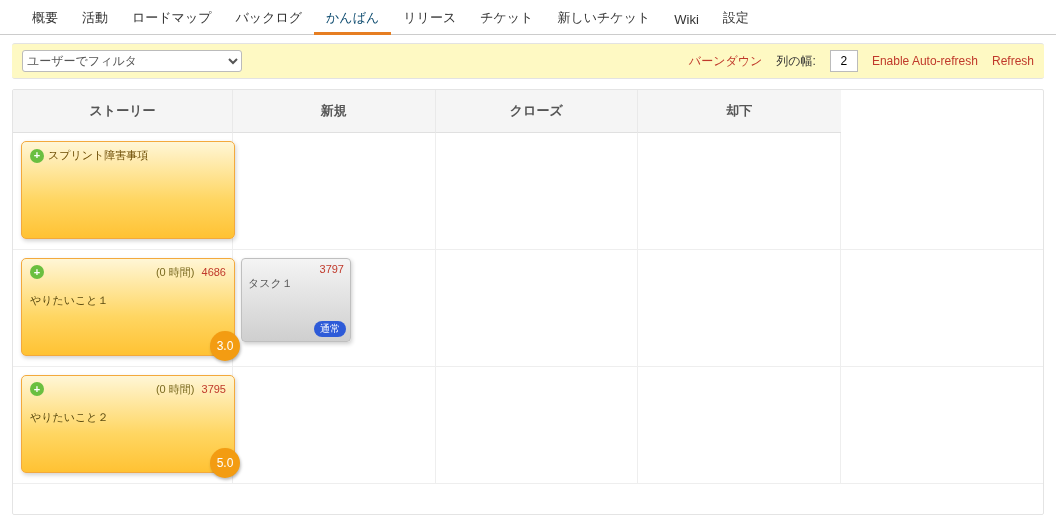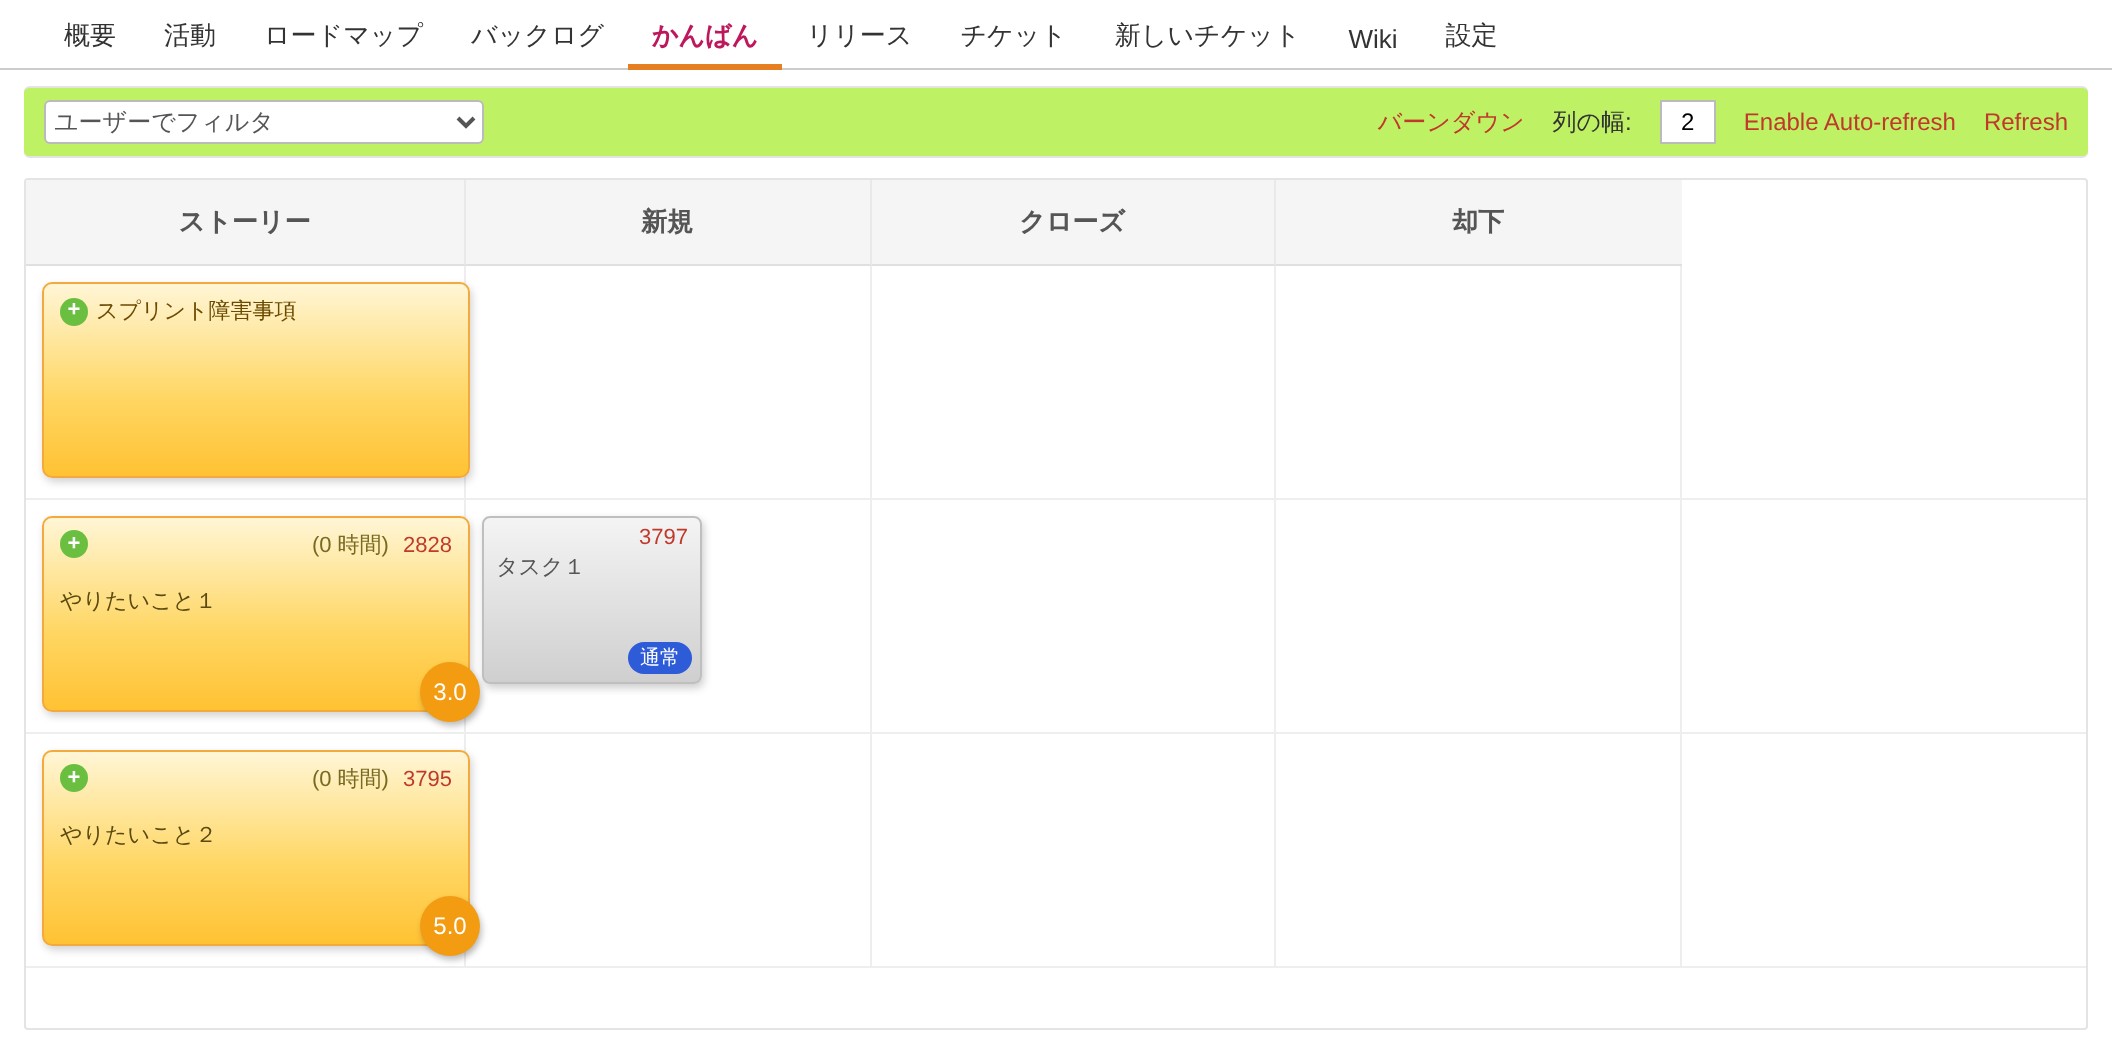--- a/index.html
+++ b/index.html
@@ -1,24 +1,24 @@
 <!DOCTYPE html>
 <html><head>
 <meta charset="utf-8">
 <style>
   html,body{margin:0;padding:0;font-family:"Helvetica Neue",Arial,"Hiragino Kaku Gothic ProN","Meiryo",sans-serif;font-size:12px;color:#222;background:#fff}
 
   
   .tabs{display:flex;align-items:flex-end;gap:0;padding:6px 10px 0 20px;border-bottom:1px solid #ccc;height:28px}
   .tabs .tab{padding:6px 12px 7px;font-size:13px;color:#333;cursor:pointer;position:relative}
-  .tabs .tab.active{color:#be185d;font-weight:700}
+  .tabs .tab.active{color:#0c4a6e;font-weight:400}
   .tabs .tab.active::after{content:"";position:absolute;left:0;right:0;bottom:-1px;height:3px;background:#e67e22}
 
   
-  .toolbar{display:flex;align-items:center;gap:14px;background:#bef264;border:1px solid #e3e3e3;border-left:none;border-right:none;margin:8px 12px 0;padding:6px 10px;border-radius:3px}
+  .toolbar{display:flex;align-items:center;gap:14px;background:#fef9c3;border:1px solid #e3e3e3;border-left:none;border-right:none;margin:8px 12px 0;padding:6px 10px;border-radius:3px}
   .toolbar select{width:220px;height:22px;font-size:12px;background:#fff;border:1px solid #bbb;border-radius:3px;color:#555}
   .toolbar .spacer{flex:1}
   .toolbar .link{color:#c0392b;cursor:pointer}
   .toolbar label{color:#333}
   .toolbar input[type=text]{width:22px;height:18px;text-align:center;border:1px solid #bbb;font-size:12px}
 
   
   .board{margin:10px 12px 0;border:1px solid #e4e4e4;border-radius:2px}
   .cols{display:grid;grid-template-columns:220px 1fr 1fr 1fr 1fr}
   .col-head{background:#f5f5f5;border-bottom:1px solid #e0e0e0;border-right:1px solid #e9e9e9;text-align:center;font-weight:600;color:#555;padding:12px 6px;font-size:13px}
@@ -101,21 +101,21 @@
   </div>
 
   <div class="lane">
     <div class="cell">
       <div class="story">
         <div class="head">
           <span class="add-icon">+</span>
         </div>
         <div class="meta">
           <span class="hours">(0 時間)</span>
-          <span class="ticket">2828</span>
+          <span class="ticket">4686</span>
         </div>
         <div class="desc">やりたいこと１</div>
         <div class="points">3.0</div>
       </div>
     </div>
     <div class="cell">
       <div class="task">
         <span class="ticket">3797</span>
         <div class="title">タスク１</div>
         <span class="badge">通常</span>

